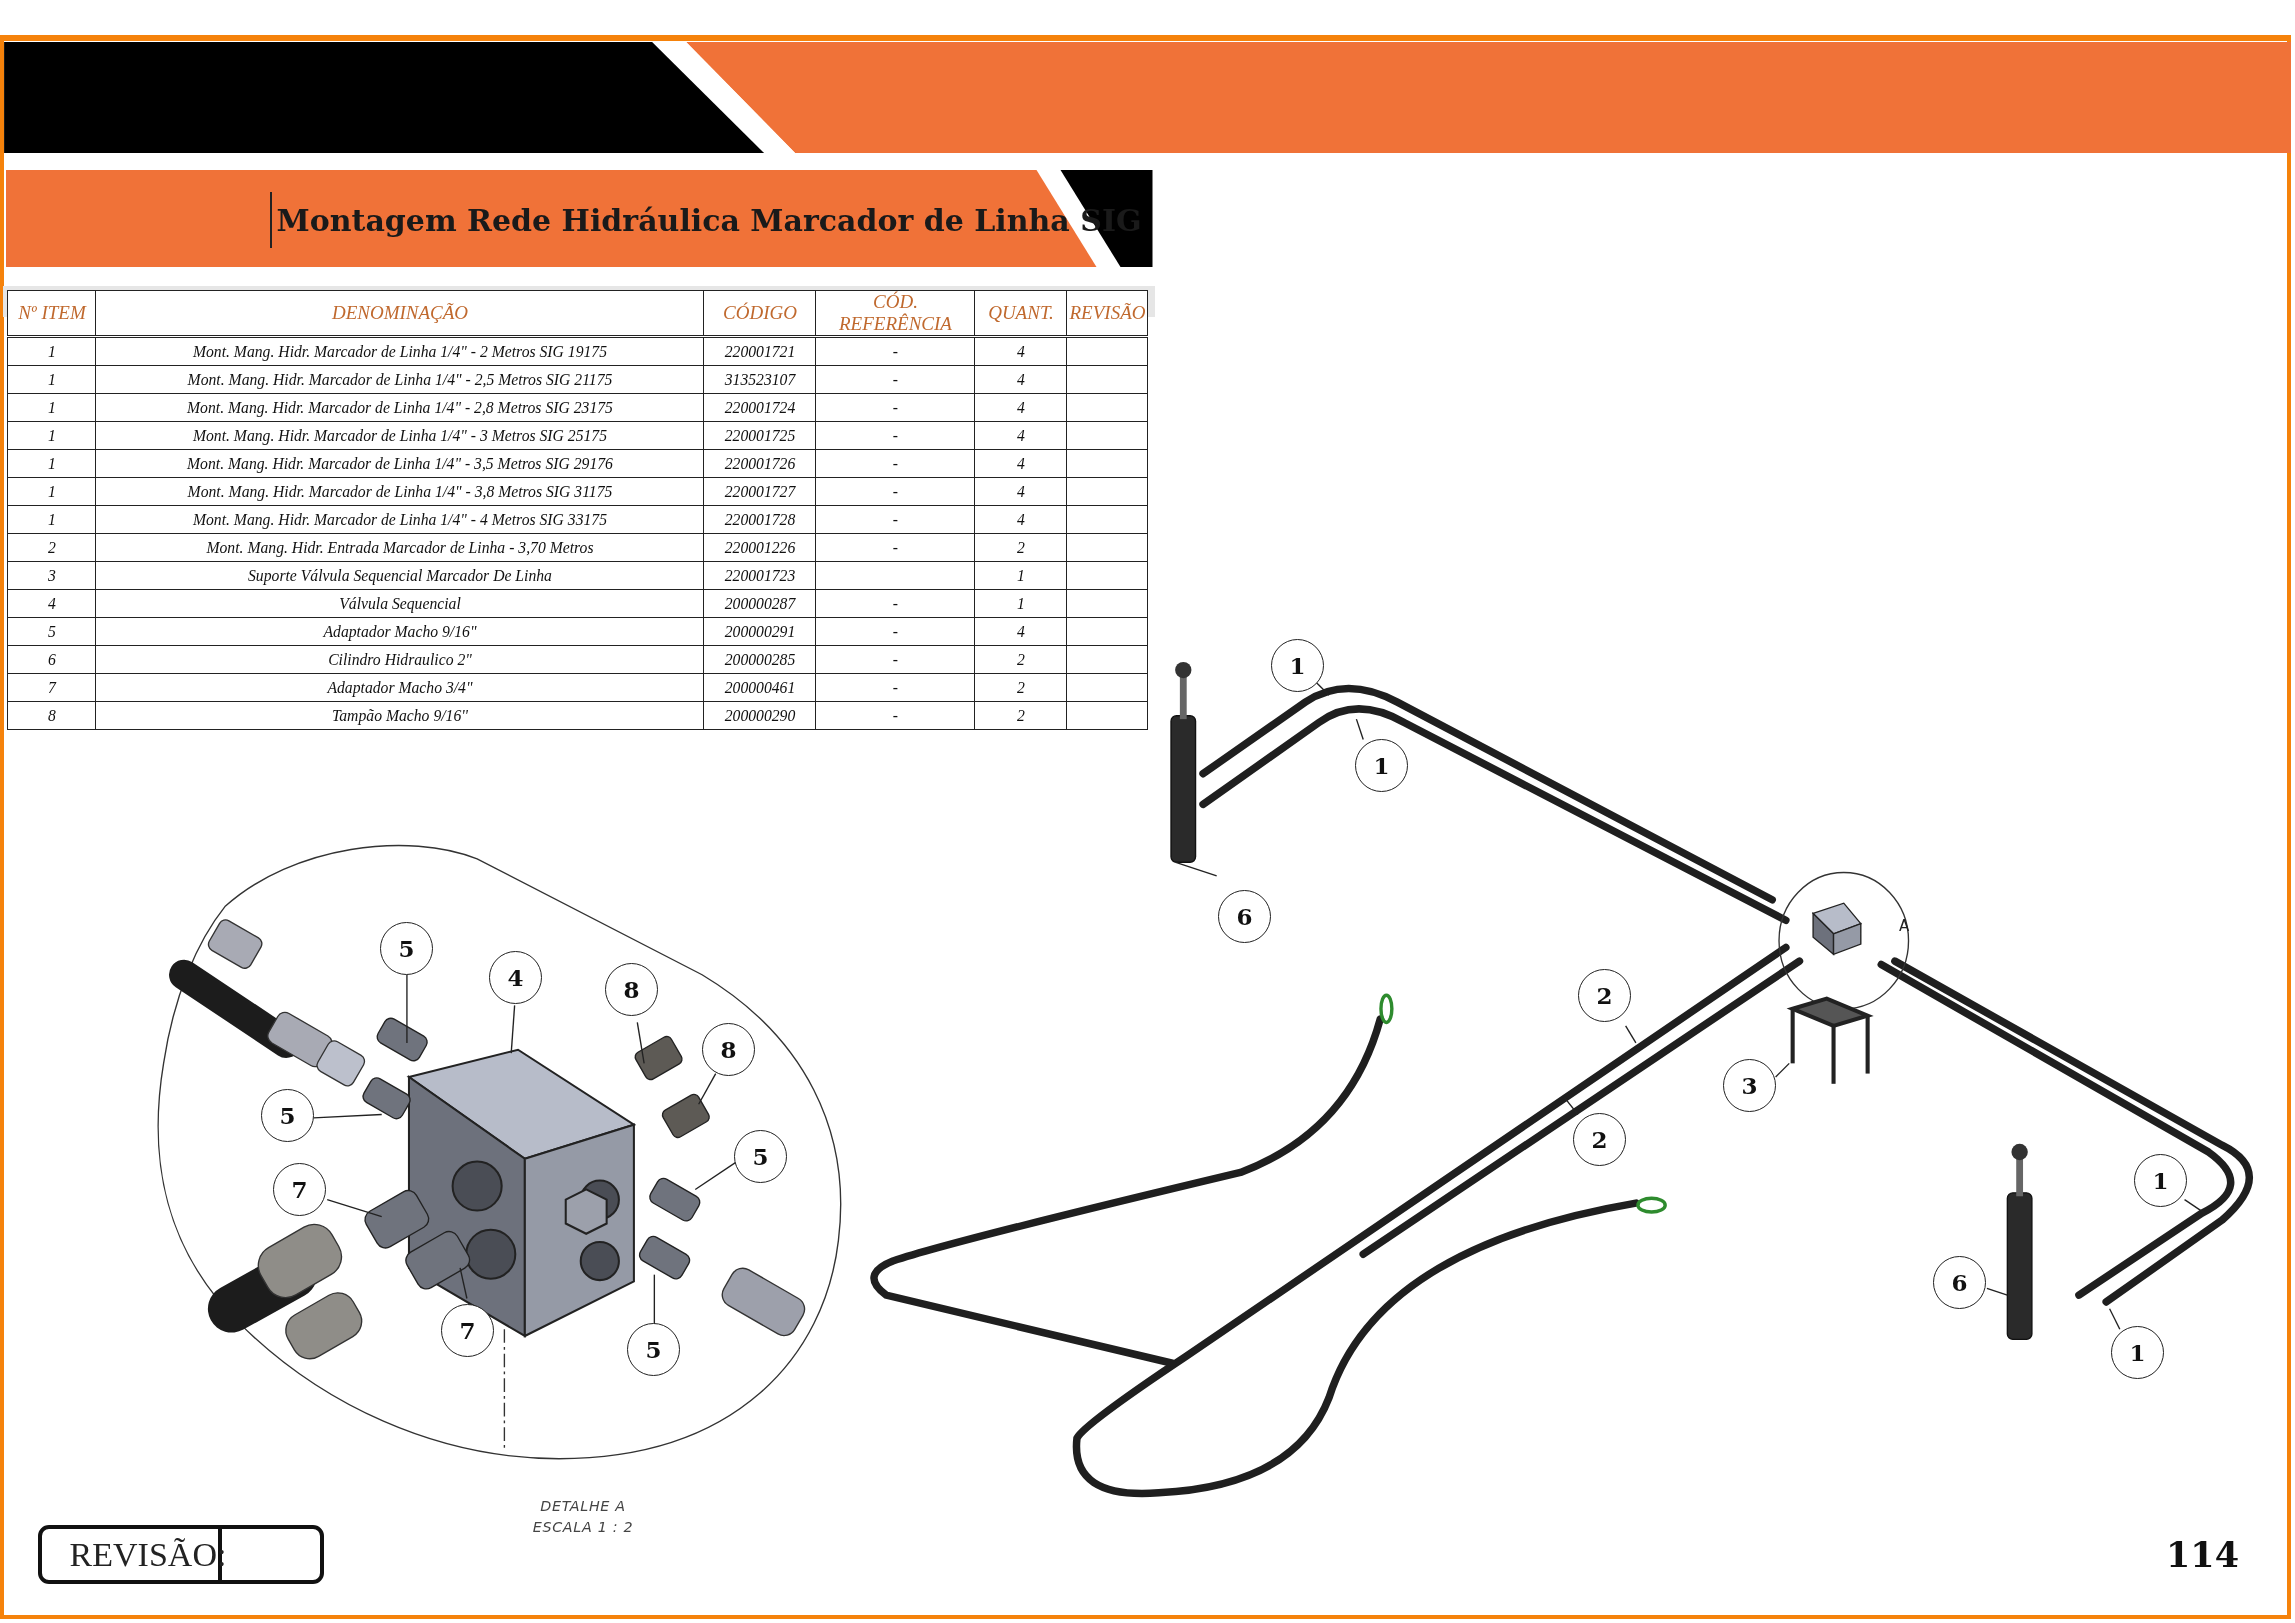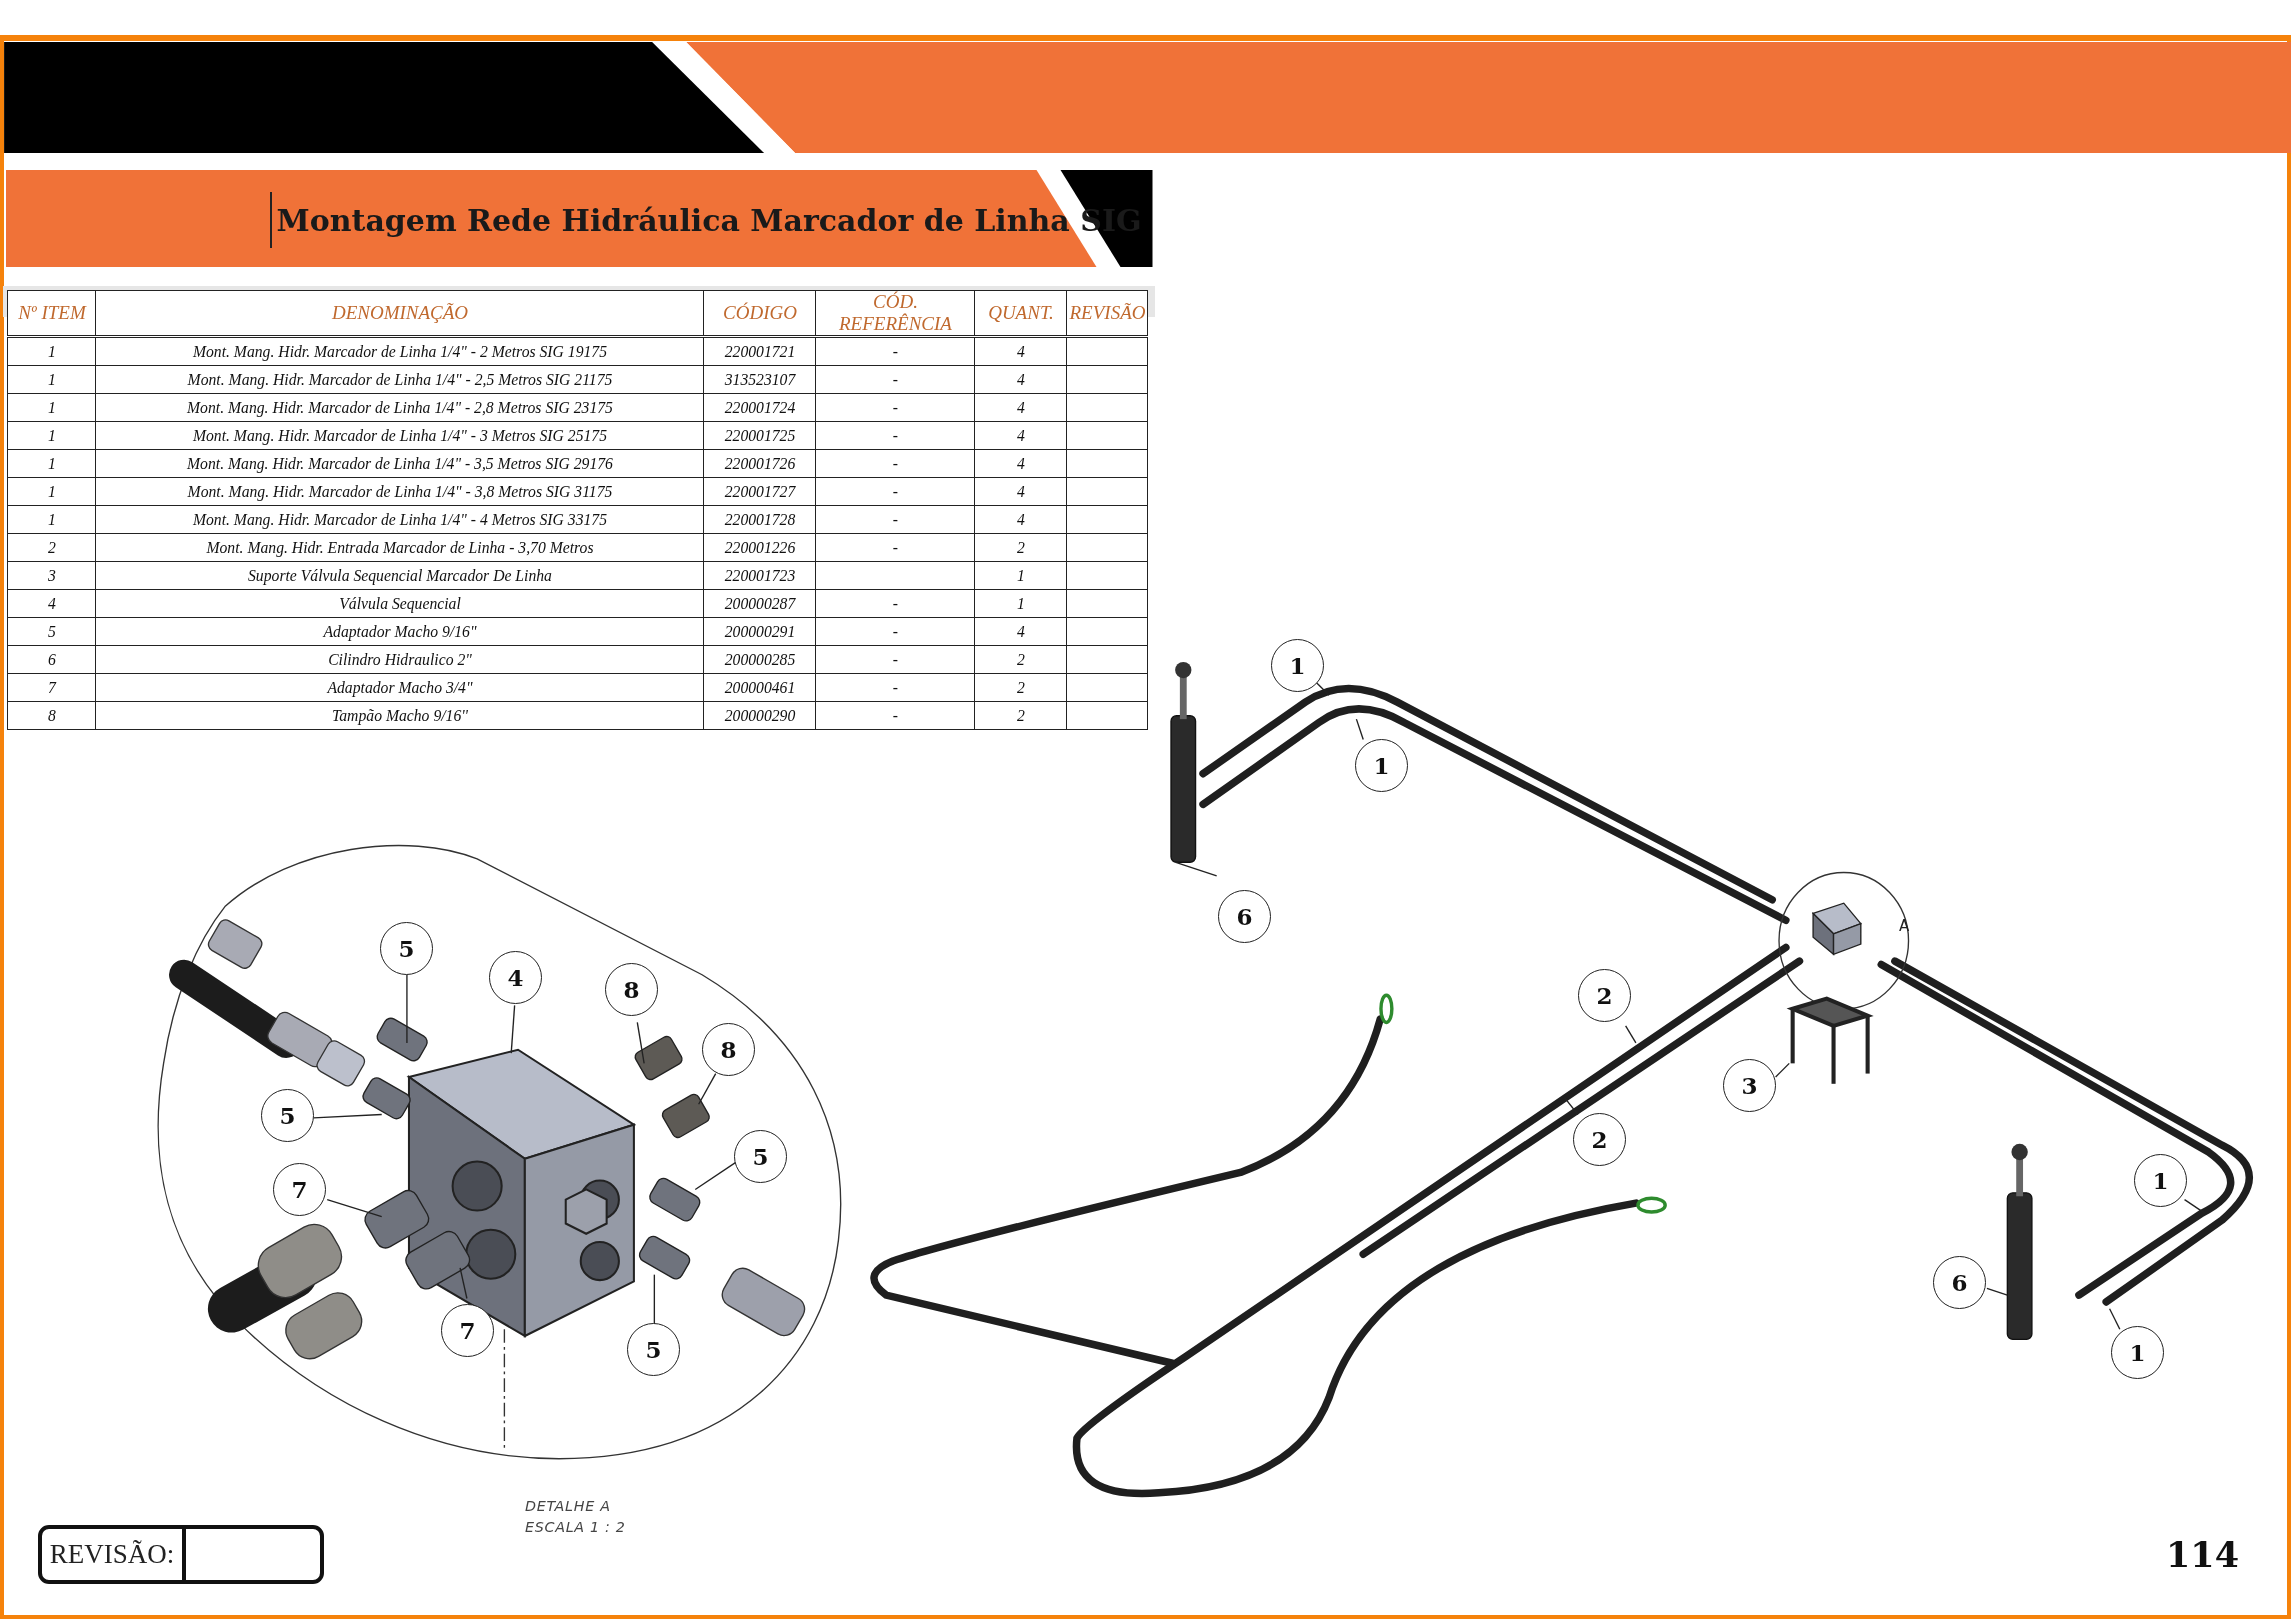--- a/index.html
+++ b/index.html
@@ -19,23 +19,23 @@
   .sub-title{position:absolute;left:271px;top:16.4px;height:68px;display:flex;align-items:center;font-family:"DejaVu Serif",serif;font-weight:bold;font-size:30px;color:#1a1a1a;white-space:nowrap;}
   .tbl-wrap{position:absolute;left:3.4px;top:286px;width:1152px;}
   .tbl-shade{position:absolute;left:0;top:0;width:1152px;height:31px;background:#e6e6e6;}
   table.parts{position:absolute;left:4.1px;top:4.1px;border-collapse:collapse;font-family:"Liberation Serif",serif;font-style:italic;}
   table.parts th,table.parts td{border:1.4px solid #222;text-align:center;padding:0;}
   table.parts th{height:27px;font-size:19px;font-weight:normal;color:#c0692e;background:#fff;border-bottom:3.4px double #222;}
   table.parts td{height:27px;font-size:15.7px;color:#111;}
   .c0{width:87px}.c1{width:607px}.c2{width:111px}.c3{width:158px}.c4{width:91px}.c5{width:80px}
   .drawing{position:absolute;left:0;top:0;width:2295px;height:1623px;pointer-events:none;}
   .callout{position:absolute;width:53px;height:53px;border-radius:50%;border:1.4px solid #222;background:#fff;display:flex;align-items:center;justify-content:center;font-family:"DejaVu Serif",serif;font-weight:bold;font-size:23px;color:#111;box-sizing:border-box;}
-  .detail-label{position:absolute;left:525px;top:1496px;width:116px;font-family:"DejaVu Sans",sans-serif;font-style:italic;font-size:14.3px;color:#444;line-height:20.5px;letter-spacing:0.7px;}
+  .detail-label{position:absolute;left:525px;top:1496px;width:116px;text-align:center;font-family:"DejaVu Sans",sans-serif;font-style:italic;font-size:14.3px;color:#444;line-height:20.5px;letter-spacing:0.7px;}
   .rev-box{position:absolute;left:38px;top:1525px;width:286px;height:59px;border:4.1px solid #111;border-radius:11px;box-sizing:border-box;display:flex;}
-  .rev-label{width:140px;border-right:4.1px solid #111;display:flex;align-items:center;justify-content:center;font-family:"Liberation Serif",serif;font-size:27px;color:#222;}
+  .rev-label{width:140px;border-right:4.1px solid #111;display:flex;align-items:center;justify-content:center;font-family:"Liberation Serif",serif;font-size:34px;color:#222;padding-left:36px;}
   .rev-value{flex:1;}
   .page-num{position:absolute;left:2148px;top:1534px;width:109px;text-align:center;font-family:"DejaVu Serif",serif;font-weight:bold;font-size:35px;color:#111;}
   .detail-A-tag{position:absolute;left:1899px;top:917px;font-family:"DejaVu Sans",sans-serif;font-size:15px;color:#222;}
 </style>
 </head>
 <body>
 
 <div class="page-frame"></div>
 
 <div class="hdr">

